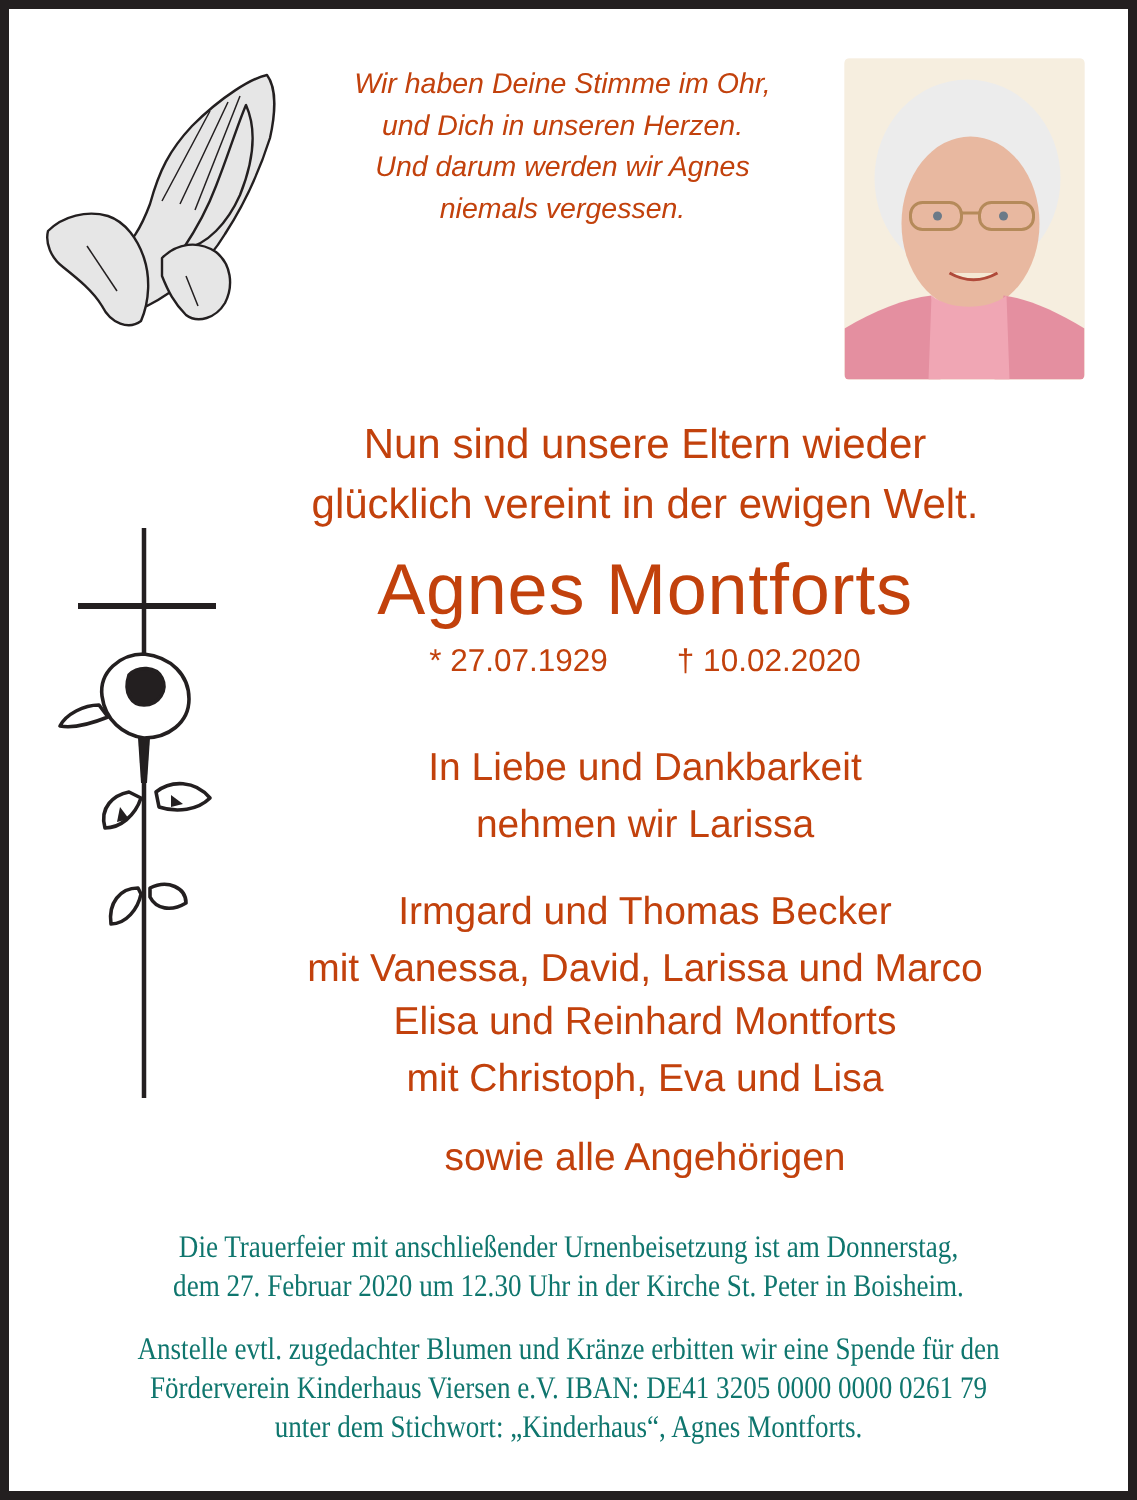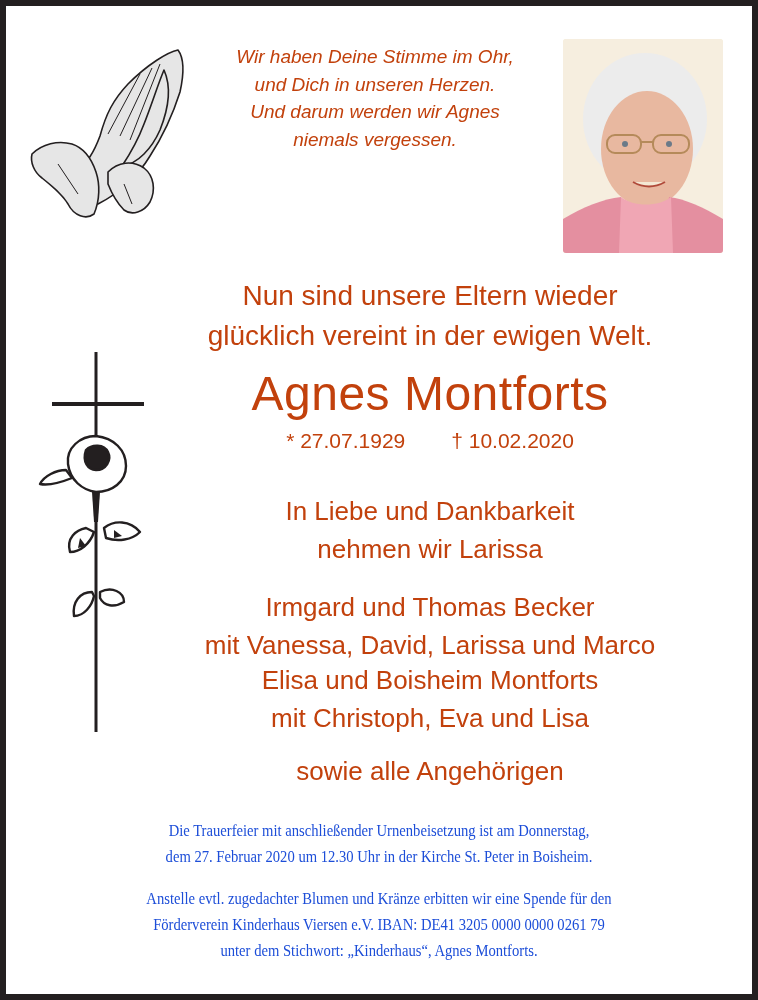--- a/index.html
+++ b/index.html
@@ -15,21 +15,21 @@
   .center { position:absolute; left:150px; width:560px; text-align:center; }
   .intro { top:276px; font-size:28px; line-height:40px; }
   .name { top:362px; font-size:48px; line-height:64px; letter-spacing:0.5px; }
   .dates { top:428px; font-size:21px; line-height:26px; }
   .dates span { display:inline-block; }
   .dates .gap { width:46px; }
   .msg { top:470px; font-size:26px; line-height:38px;margin-top:22px; }
   .fam1 { top:572px; font-size:26px; line-height:38px;margin-top:16px; }
   .fam2 { top:661px; font-size:26px; line-height:38px; }
   .others { top:752px; font-size:26px; line-height:38px; }
-  .info { position:absolute; left:40px; width:678px; text-align:center; font-family:"Liberation Sans Narrow","Liberation Serif",serif; font-size:17px; line-height:26px; color:#1d4ed8; }
+  .info { position:absolute; left:40px; width:678px; text-align:center; font-family:"Liberation Sans Narrow","Liberation Serif",serif; font-size:21px; line-height:26px; color:#0f766e; }
   .info.a { top:818px; }
   .info.b { top:886px; }
   .info .line { display:block; transform:scaleX(0.86); transform-origin:center; white-space:nowrap; }
 </style>
 </head>
 <body>
 
 <div class="frame"></div>
 
 <svg class="hands" viewBox="0 0 160 178">
@@ -106,21 +106,21 @@
   <div>In Liebe und Dankbarkeit</div>
   <div>nehmen wir Larissa</div>
 </div>
 
 <div class="center fam1 serif">
   <div>Irmgard und Thomas Becker</div>
   <div>mit Vanessa, David, Larissa und Marco</div>
 </div>
 
 <div class="center fam2 serif">
-  <div>Elisa und Boisheim Montforts</div>
+  <div>Elisa und Reinhard Montforts</div>
   <div>mit Christoph, Eva und Lisa</div>
 </div>
 
 <div class="center others serif">sowie alle Angehörigen</div>
 
 <div class="info a">
   <span class="line">Die Trauerfeier mit anschließender Urnenbeisetzung ist am Donnerstag,</span>
   <span class="line">dem 27. Februar 2020 um 12.30 Uhr in der Kirche St. Peter in Boisheim.</span>
 </div>
 

